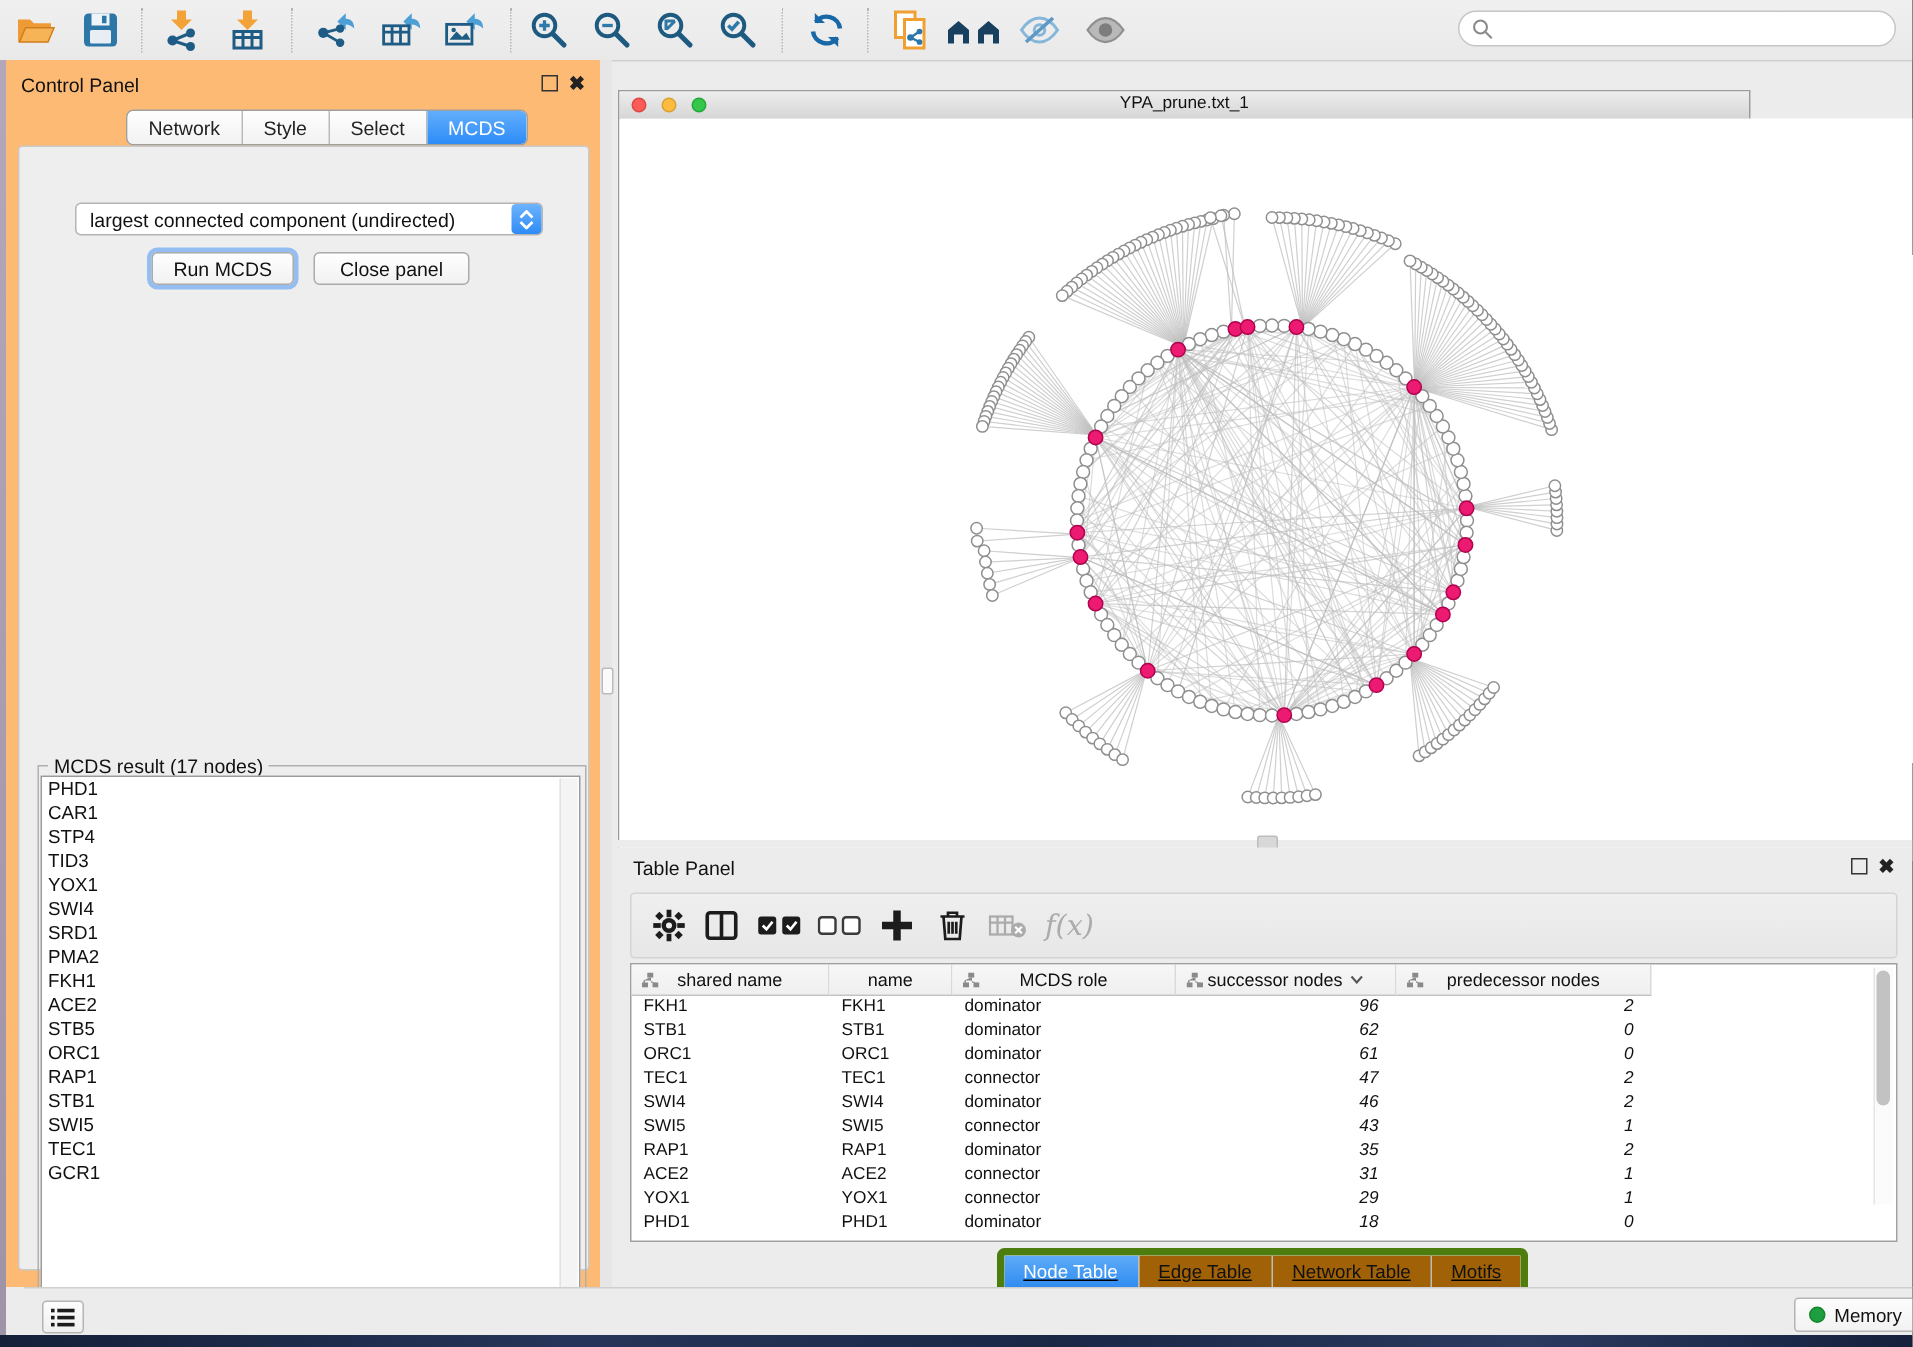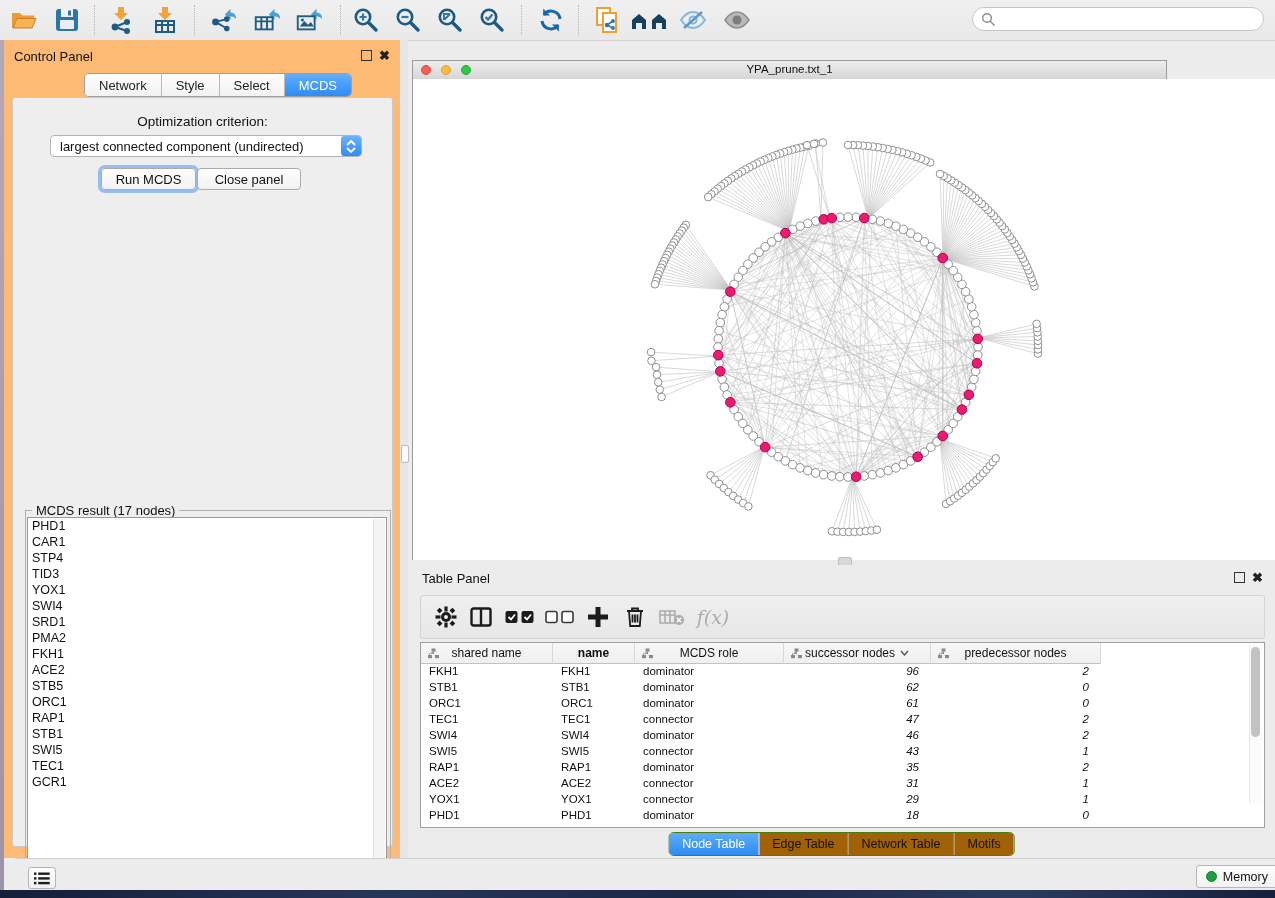--- a/index.html
+++ b/index.html
@@ -26,21 +26,21 @@
   .cp-tab:last-child{border-right:none;}
   .cp-tab.active{background:linear-gradient(#62aefc,#2d8cf7);color:#fff;}
   .cp-inner{position:absolute;left:8px;top:57px;width:379px;height:748px;border:1px solid #c9c9c9;border-radius:3px;background:#eeeeee;}
   .opt-label{position:absolute;left:0;right:0;top:16px;text-align:center;font-size:13.5px;color:#111;}
   .criterion{position:absolute;left:37px;top:37px;width:312px;height:22px;background:#fff;border:1px solid #b4b4b4;border-radius:4px;box-sizing:border-box;display:flex;align-items:center;cursor:pointer;}
   .criterion .val{flex:1;font-size:13px;padding-left:9px;color:#111;white-space:nowrap;}
   .criterion .stepper{width:20px;height:20px;margin-right:0px;border-radius:3px;background:linear-gradient(#6cb3fd,#2f8bf6);display:flex;flex-direction:column;align-items:center;justify-content:center;gap:1px;}
   .criterion .stepper svg{display:block;}
   .cp-button{position:absolute;top:70px;height:22px;background:linear-gradient(#ffffff,#f1f1f1);border:1px solid #ababab;border-radius:4px;font-size:13px;color:#111;display:flex;align-items:center;justify-content:center;cursor:pointer;box-sizing:border-box;}
   .run-btn{left:88px;width:95px;box-shadow:0 0 0 3px rgba(100,165,245,.65);}
-  .closep-btn{left:184px;width:104px;}
+  .closep-btn{left:196px;width:104px;}
   .result-group{position:absolute;left:12px;top:412px;width:364px;height:364px;border:1px solid #b0b0b0;}
   .result-title{position:absolute;left:6px;top:-8px;background:#eeeeee;padding:0 4px;font-size:13px;color:#111;}
   .result-list{position:absolute;left:1px;top:6px;width:360px;height:355px;background:#fff;border:1px solid #9a9a9a;box-sizing:border-box;overflow:hidden;}
   .result-scroll{position:absolute;right:1px;top:1px;bottom:1px;width:11px;background:#f4f4f4;border-left:1px solid #e2e2e2;}
   .result-item{font-size:12.5px;color:#111;line-height:16px;padding-left:4px;}
   
   .net-window{position:absolute;left:412px;top:45px;width:755px;height:515px;border:1px solid #9a9a9a;box-sizing:border-box;background:#fff;margin-top:15px;}
   .net-titlebar{position:absolute;left:0;top:0;right:0;height:18px;background:linear-gradient(#ededed,#d6d6d6);border-bottom:1px solid #ababab;}
   .net-title{position:absolute;left:0;right:0;top:2px;text-align:center;font-size:11.5px;color:#111;}
   .traffic{position:absolute;top:4px;width:10px;height:10px;border-radius:50%;box-sizing:border-box;}
@@ -63,21 +63,21 @@
   .ntable{position:absolute;left:12px;top:77px;width:845px;height:186px;background:#fff;border:1px solid #a0a0a0;box-sizing:border-box;overflow:hidden;}
   .thead{position:absolute;left:0;top:0;height:21px;display:flex;}
   .th{background:linear-gradient(#f7f7f7,#efefef);border-right:1px solid #d9d9d9;border-bottom:1px solid #c2c2c2;box-sizing:border-box;display:flex;align-items:center;justify-content:center;gap:5px;font-size:12px;color:#111;position:relative;cursor:pointer;}
   .th .colicon{position:absolute;left:7px;top:5px;}
   .tbody{position:absolute;left:0;top:21px;right:0;bottom:0;}
   .tr{display:flex;height:16px;}
   .td{font-size:11.5px;color:#111;box-sizing:border-box;padding:1px 0 0 8px;white-space:nowrap;overflow:hidden;}
   .td.num{text-align:right;padding-right:12px;padding-left:0;font-style:italic;}
   .tbl-scroll{position:absolute;right:2px;top:2px;width:12px;height:158px;background:#fbfbfb;border-left:1px solid #e6e6e6;}
   .tbl-thumb{position:absolute;left:1px;top:2px;width:9px;height:90px;background:#c2c2c2;border-radius:5px;}
-  .tp-tabs{position:absolute;left:50%;transform:translateX(-50%);top:267px;height:22px;display:flex;border:1px solid #4d7c0f;border-radius:5px;overflow:hidden;background:#fff;}
+  .tp-tabs{position:absolute;left:50%;transform:translateX(-50%);top:267px;height:22px;display:flex;border:5px solid #4d7c0f;border-radius:5px;overflow:hidden;background:#fff;text-decoration:underline;}
   .tp-tab{padding:0 13px;font-size:12.5px;color:#111;display:flex;align-items:center;border-right:1px solid #bdbdbd;background:#a16207;cursor:pointer;}
   .tp-tab:last-child{border-right:none;}
   .tp-tab.active{background:linear-gradient(#5fabf8,#2e8bf1);color:#fff;}
   
   .statusbar{position:absolute;left:16px;top:858px;width:1275px;height:32px;background:#ececec;border-top:1px solid #cfcfcf;}
   .status-left-btn{position:absolute;left:12px;top:8px;width:26px;height:20px;background:linear-gradient(#fdfdfd,#f0f0f0);border:1px solid #b5b5b5;border-radius:3px;display:flex;align-items:center;justify-content:center;cursor:pointer;}
   .memory-btn{position:absolute;right:13px;top:6px;height:21px;padding:0 9px;background:linear-gradient(#fdfdfd,#f2f2f2);border:1px solid #b5b5b5;border-radius:3px;display:flex;align-items:center;gap:6px;font-size:12.5px;color:#111;cursor:pointer;}
   .mem-dot{width:11px;height:11px;border-radius:50%;background:#1d9e3f;border:1px solid #15862f;box-sizing:border-box;}
 </style>
 </head>
@@ -235,21 +235,20 @@
       <span class="float-glyph"></span>
       <span class="close-glyph">✖</span>
     </div>
     <div class="cp-tabs" id="cp-tabs">
         <div class="cp-tab">Network</div>
         <div class="cp-tab">Style</div>
         <div class="cp-tab">Select</div>
         <div class="cp-tab active">MCDS</div>
       </div>
     <div class="cp-inner">
-      <div class="opt-label">Optimization criterion:</div>
       <div class="criterion">
         <span class="val">largest connected component (undirected)</span>
         <span class="stepper">
           <svg width="10" height="6" viewBox="0 0 10 6">
               <path d="M1 5l4-4 4 4" fill="none" stroke="#fff" stroke-width="1.8"></path>
             </svg>
           <svg width="10" height="6" viewBox="0 0 10 6">
               <path d="M1 1l4 4 4-4" fill="none" stroke="#fff" stroke-width="1.8"></path>
             </svg>
         </span>
@@ -1030,21 +1029,21 @@
             <svg class="colicon" width="11" height="11" viewBox="0 0 11 11">
               <g fill="#8a8a8a">
                 <rect x="3.5" y="0.5" width="4" height="3.2"></rect>
                 <rect x="0" y="7" width="4" height="3.2"></rect>
                 <rect x="7" y="7" width="4" height="3.2"></rect>
                 <path d="M5.2 3.7h0.8v2H2v1.5h-1v-1.5zM5.2 5.7h0.8v1.5h3.5v1.5h-1v-1.5z"></path>
               </g>
             </svg>
             <span>shared name</span>
           </div>
-          <div class="th" style="width: 82px; font-weight: bold;">
+          <div class="th" style="width: 82px;">
             <span>name</span>
           </div>
           <div class="th" style="width: 149px;">
             <svg class="colicon" width="11" height="11" viewBox="0 0 11 11">
               <g fill="#8a8a8a">
                 <rect x="3.5" y="0.5" width="4" height="3.2"></rect>
                 <rect x="0" y="7" width="4" height="3.2"></rect>
                 <rect x="7" y="7" width="4" height="3.2"></rect>
                 <path d="M5.2 3.7h0.8v2H2v1.5h-1v-1.5zM5.2 5.7h0.8v1.5h3.5v1.5h-1v-1.5z"></path>
               </g>

